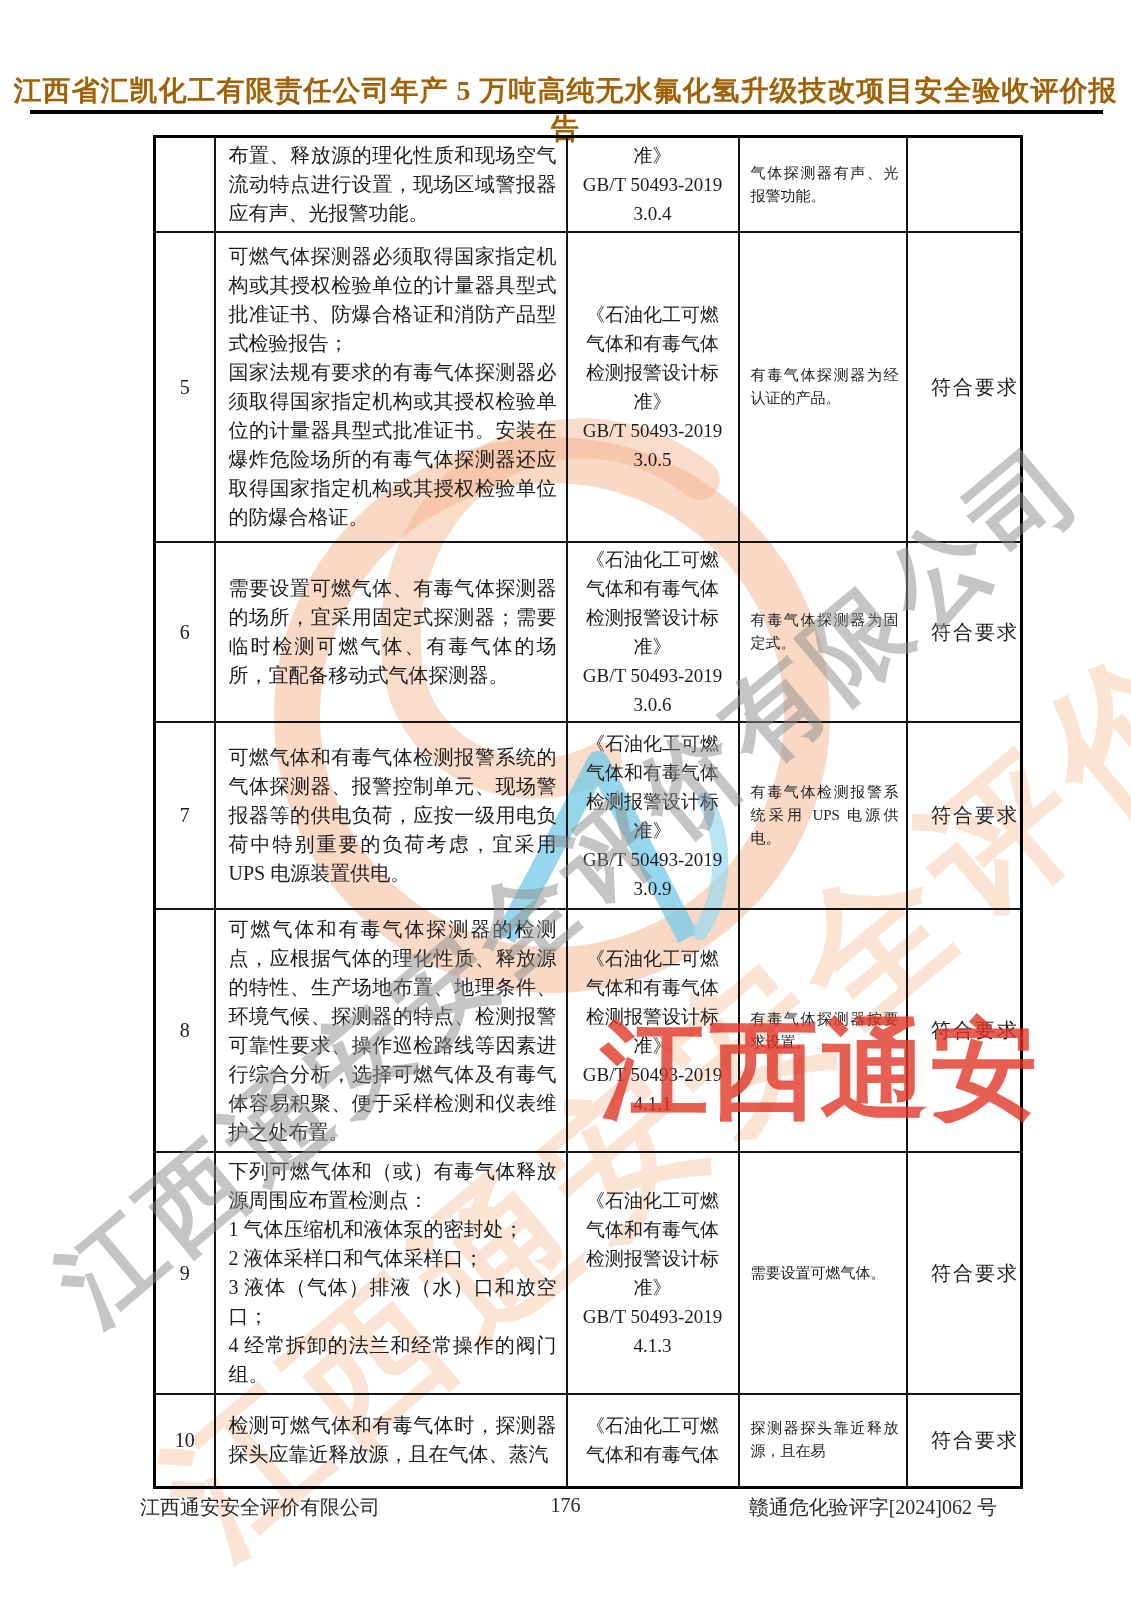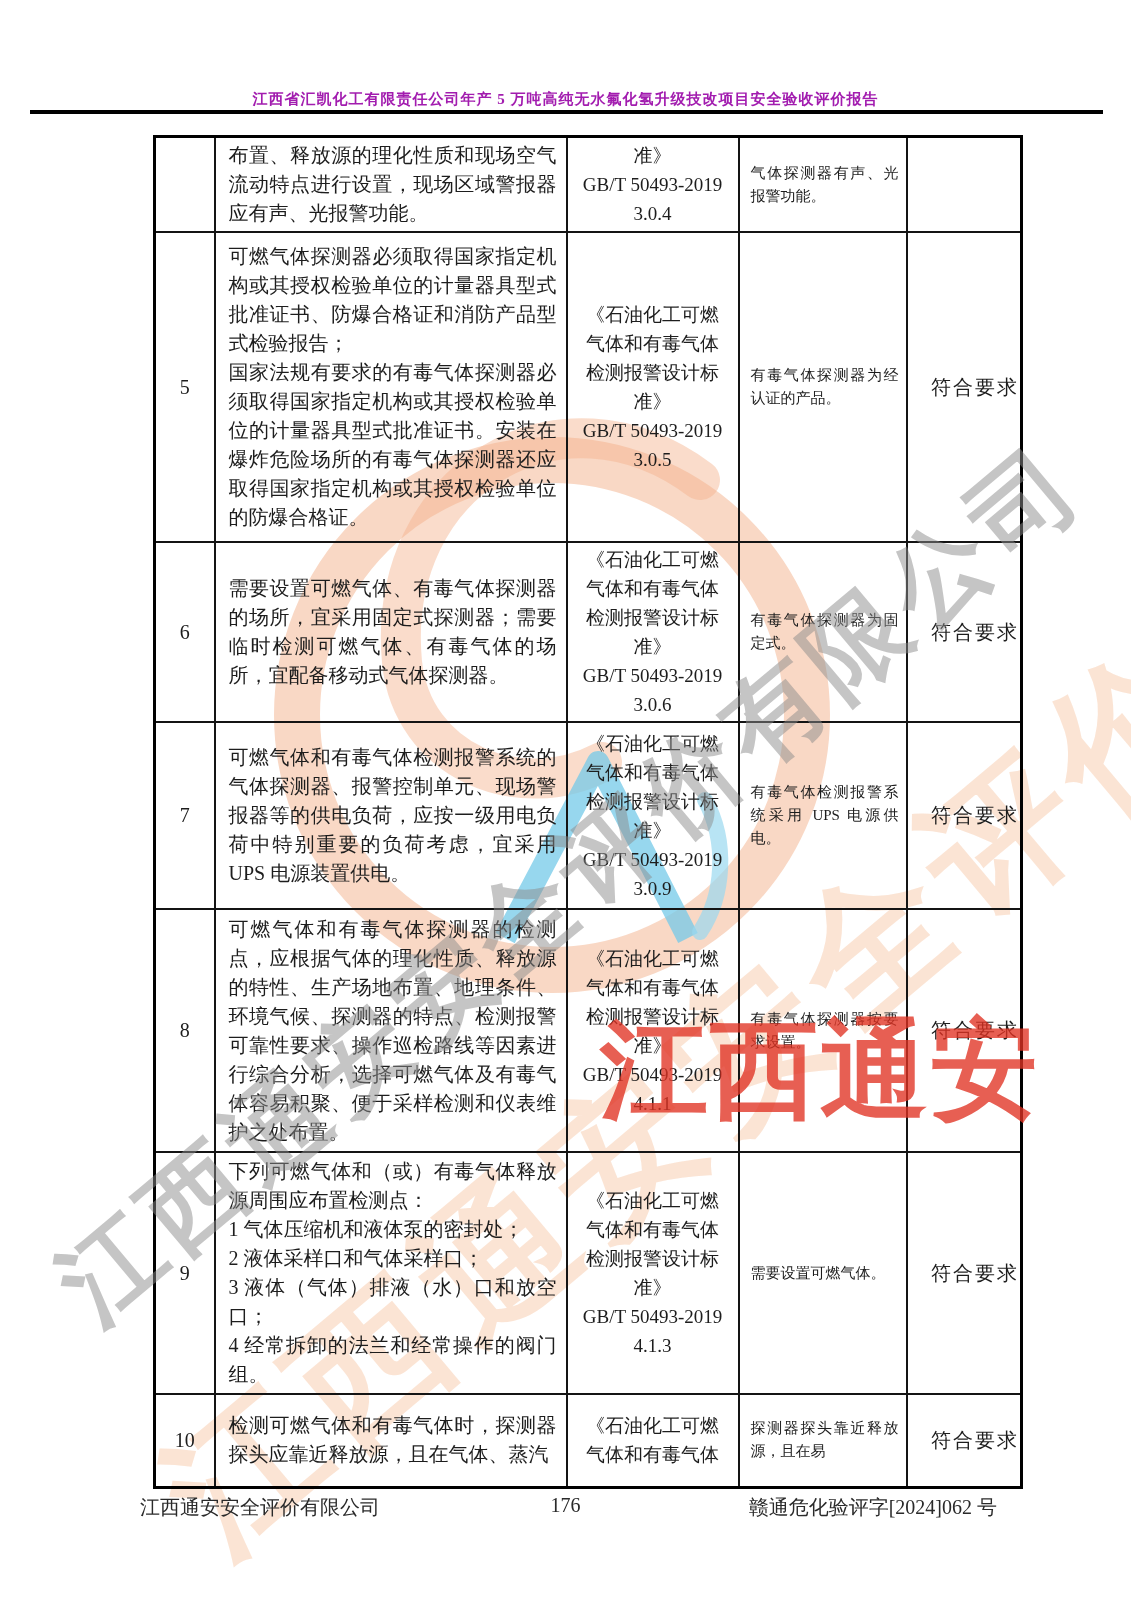--- a/index.html
+++ b/index.html
@@ -6,23 +6,23 @@
   .page{
     position:relative;
     width:1131px;height:1600px;
     background:#ffffff;
     overflow:hidden;
     font-family:"Liberation Serif","DejaVu Serif",serif;
     color:#1d1d1d;
   }
   
   .header-title{
-    position:absolute;top:90px;left:0;width:100%;
-    text-align:center;font-size:15px;font-weight:600;
-    letter-spacing:1px;color:#a21caf;
+    position:absolute;top:72px;left:0;width:100%;
+    text-align:center;font-size:28px;font-weight:600;
+    letter-spacing:1px;color:#a16207;
   }
   .header-rule{
     position:absolute;top:110px;left:30px;width:1073px;height:4px;
     background:#000;
   }
   
   table.compliance{
     position:absolute;left:153px;top:135px;
     border-collapse:collapse;table-layout:fixed;
     width:867px;background:transparent;z-index:1;

